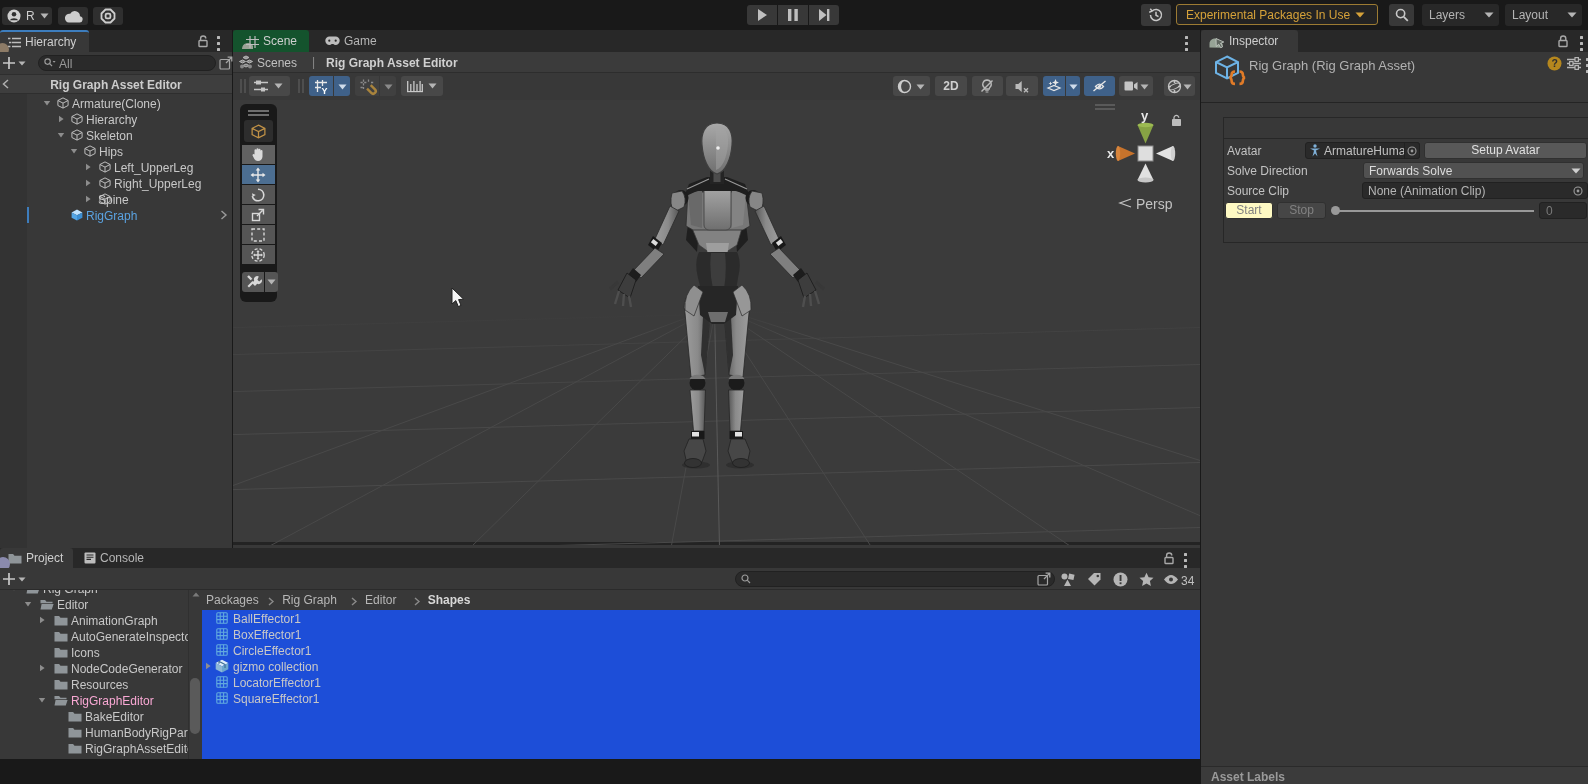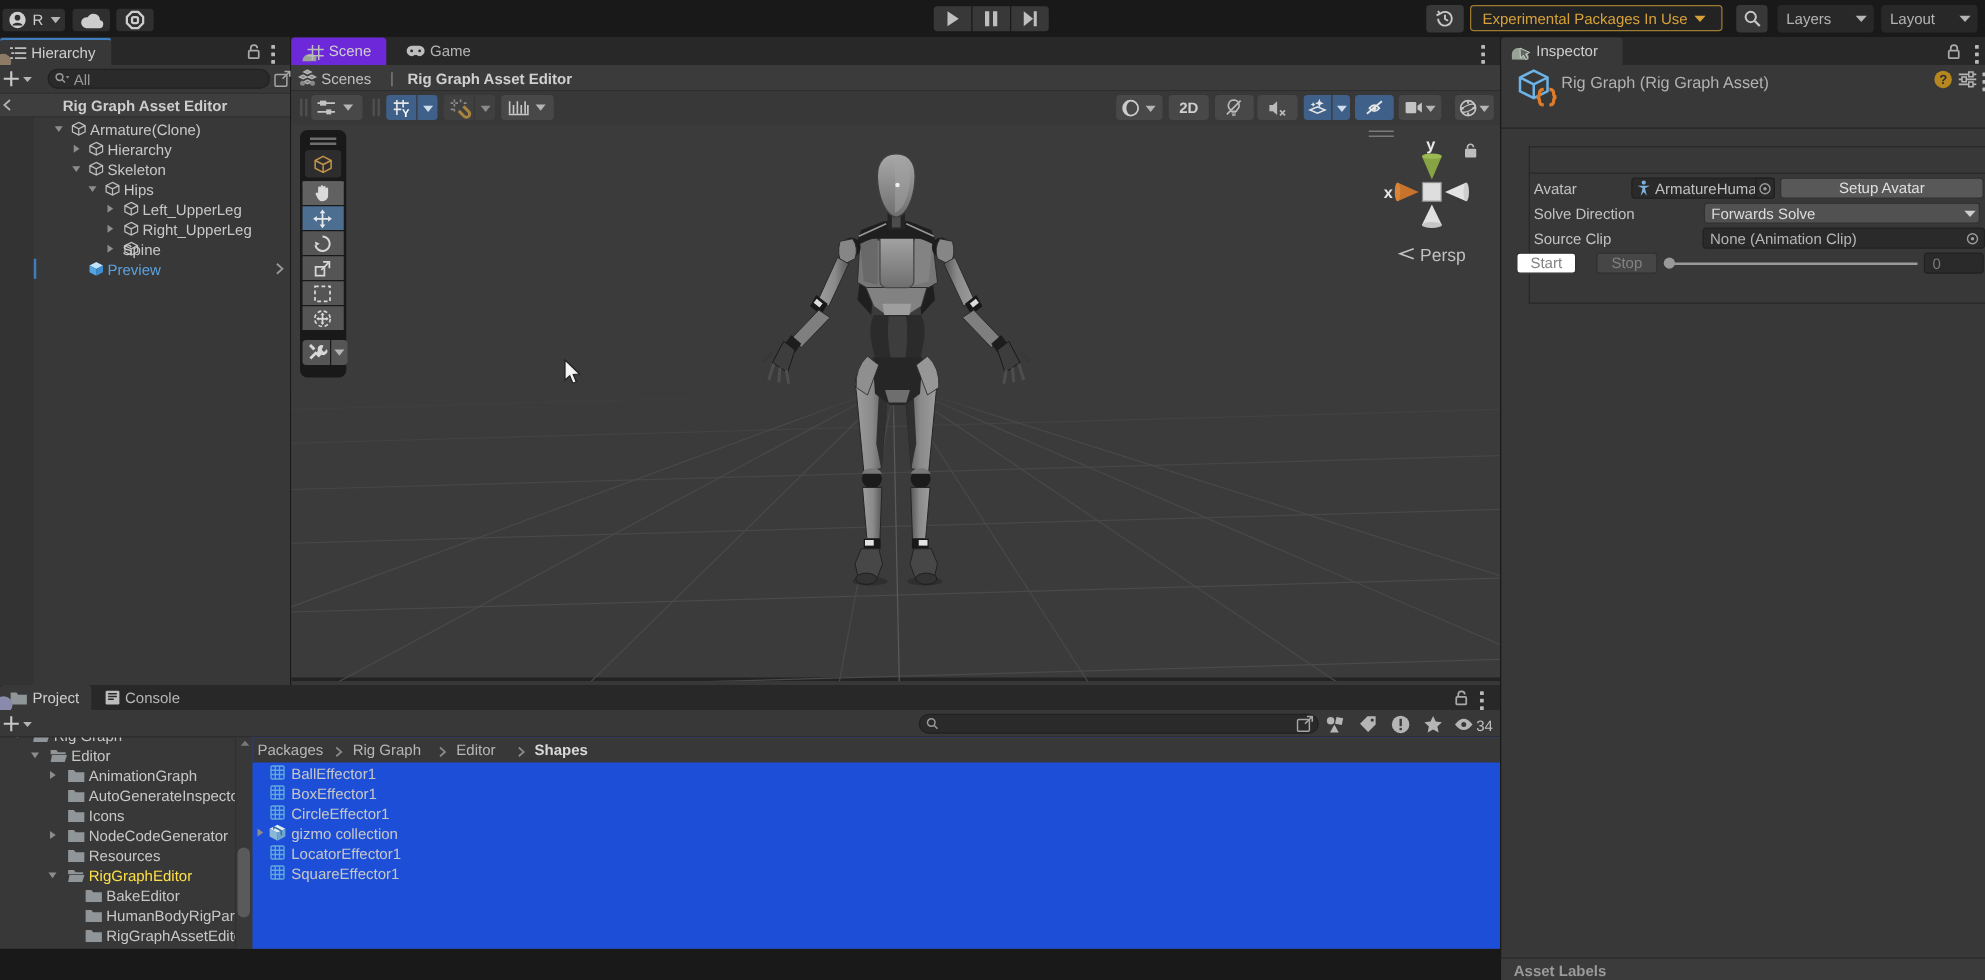--- a/index.html
+++ b/index.html
@@ -213,29 +213,29 @@
       <use href="#arrR"></use>
     </svg>
   <svg class="abs" style="left:99px;top:163px;" width="12" height="12">
       <use href="#cube"></use>
     </svg>
   <div class="abs" style="left:98px;top:163px;color:#c8c8c8;">Spine</div>
   <div class="abs" style="left:27px;top:177px;width:2px;height:16px;background:#3d7dbd;"></div>
   <svg class="abs" style="left:71px;top:179px;" width="12" height="12">
       <use href="#cubeblue"></use>
     </svg>
-  <div class="abs" style="left:86px;top:179px;color:#5aa2e0;">Preview</div>
+  <div class="abs" style="left:86px;top:179px;color:#5aa2e0;">RigGraph</div>
   <svg class="abs" style="left:220px;top:180px;" width="7" height="10">
       <path d="M1.5 1 L6 5 L1.5 9" fill="none" stroke="#9a9a9a" stroke-width="1.4"></path>
     </svg>
 </div>
 
 <div id="scene" class="panel" style="left:233px;top:30px;width:967px;height:518px;">
   <div class="tabstrip"></div>
-  <div class="tab" style="left:0;width:76px;background:#6d28d9;">
+  <div class="tab" style="left:0;width:76px;background:#14532d;">
     <svg class="ti" width="18" height="15" viewBox="0 0 18 15">
         <path d="M1 15 a6 6 0 0 1 11-3.2 L12 15 Z" fill="#9aa396"></path>
         <path d="M9 2 V14 M14 2 V14 M5 5.5 H18 M5 10.5 H18" stroke="#bdbdbd" stroke-width="1.2"></path>
       </svg>
     Scene
   </div>
   <div class="tab inactive" style="left:84px;width:72px;">
     <svg class="ti" width="15" height="10" viewBox="0 0 15 10">
         <path d="M4.5 0.5 h6 a4.2 4.2 0 0 1 0 8.4 q-1.3 0 -2.2-0.9 h-1.6 q-0.9 0.9 -2.2 0.9 a4.2 4.2 0 0 1 0-8.4 Z" fill="#bdbdbd"></path>
         <circle cx="4.3" cy="4.7" r="1.1" fill="#282828"></circle>
@@ -655,21 +655,21 @@
       <svg class="abs" style="left:54px;top:89px;" width="14" height="11">
         <use href="#folder"></use>
       </svg>
       <div class="abs" style="left:71px;top:88px;color:#c8c8c8;white-space:nowrap;">Resources</div>
       <svg class="abs" style="left:38px;top:106px;" width="8" height="8">
         <use href="#arrD"></use>
       </svg>
       <svg class="abs" style="left:54px;top:105px;" width="14" height="11">
         <use href="#folderopen"></use>
       </svg>
-      <div class="abs" style="left:71px;top:104px;color:#fde047;white-space:nowrap;">RigGraphEditor</div>
+      <div class="abs" style="left:71px;top:104px;color:#f9a8d4;white-space:nowrap;">RigGraphEditor</div>
       <svg class="abs" style="left:68px;top:121px;" width="14" height="11">
         <use href="#folder"></use>
       </svg>
       <div class="abs" style="left:85px;top:120px;color:#c8c8c8;white-space:nowrap;">BakeEditor</div>
       <svg class="abs" style="left:68px;top:137px;" width="14" height="11">
         <use href="#folder"></use>
       </svg>
       <div class="abs" style="left:85px;top:136px;color:#c8c8c8;white-space:nowrap;">HumanBodyRigPart</div>
       <svg class="abs" style="left:68px;top:153px;" width="14" height="11">
         <use href="#folder"></use>
@@ -805,21 +805,21 @@
       <path d="M0.5 0.5 L9.5 0.5 L5 5.5 Z" fill="#cfcfcf"></path>
     </svg>
     <div class="lbl" style="left:26px;top:154px;">Source Clip</div>
     <div class="fld" style="left:161px;top:152px;width:226px;height:17px;">
       <span style="position:absolute;left:5px;top:1px;color:#b5b5b5;">None (Animation Clip)</span>
     </div>
     <svg class="abs" style="left:372px;top:156px;" width="10" height="10" viewBox="0 0 10 10">
       <circle cx="5" cy="5" r="4" fill="none" stroke="#9c9c9c" stroke-width="1.1"></circle>
       <circle cx="5" cy="5" r="1.4" fill="#9c9c9c"></circle>
     </svg>
-    <div class="btn" style="left:12px;top:172px;width:48px;height:17px;line-height:15px;background:#ffffff;color:#828282;">Start</div>
+    <div class="btn" style="left:24px;top:172px;width:48px;height:17px;line-height:15px;background:#fef9c3;color:#828282;">Start</div>
     <div class="btn" style="left:76px;top:172px;width:49px;height:17px;line-height:15px;background:#464646;color:#828282;">Stop</div>
     <div class="abs" style="left:134px;top:180px;width:199px;height:2px;background:#999999;"></div>
     <div class="abs" style="left:130px;top:176px;width:9px;height:9px;border-radius:50%;background:#999999;"></div>
     <div class="fld" style="left:338px;top:172px;width:48px;height:17px;">
       <span style="position:absolute;left:6px;top:1px;color:#7a7a7a;">0</span>
     </div>
     <div class="abs" style="left:0;top:736px;width:388px;height:18px;background:#3b3b3b;border-top:1px solid #2a2a2a;"></div>
     <div class="abs" style="left:10px;top:740px;font-weight:bold;color:#9a9a9a;">Asset Labels</div>
   </div>
 

